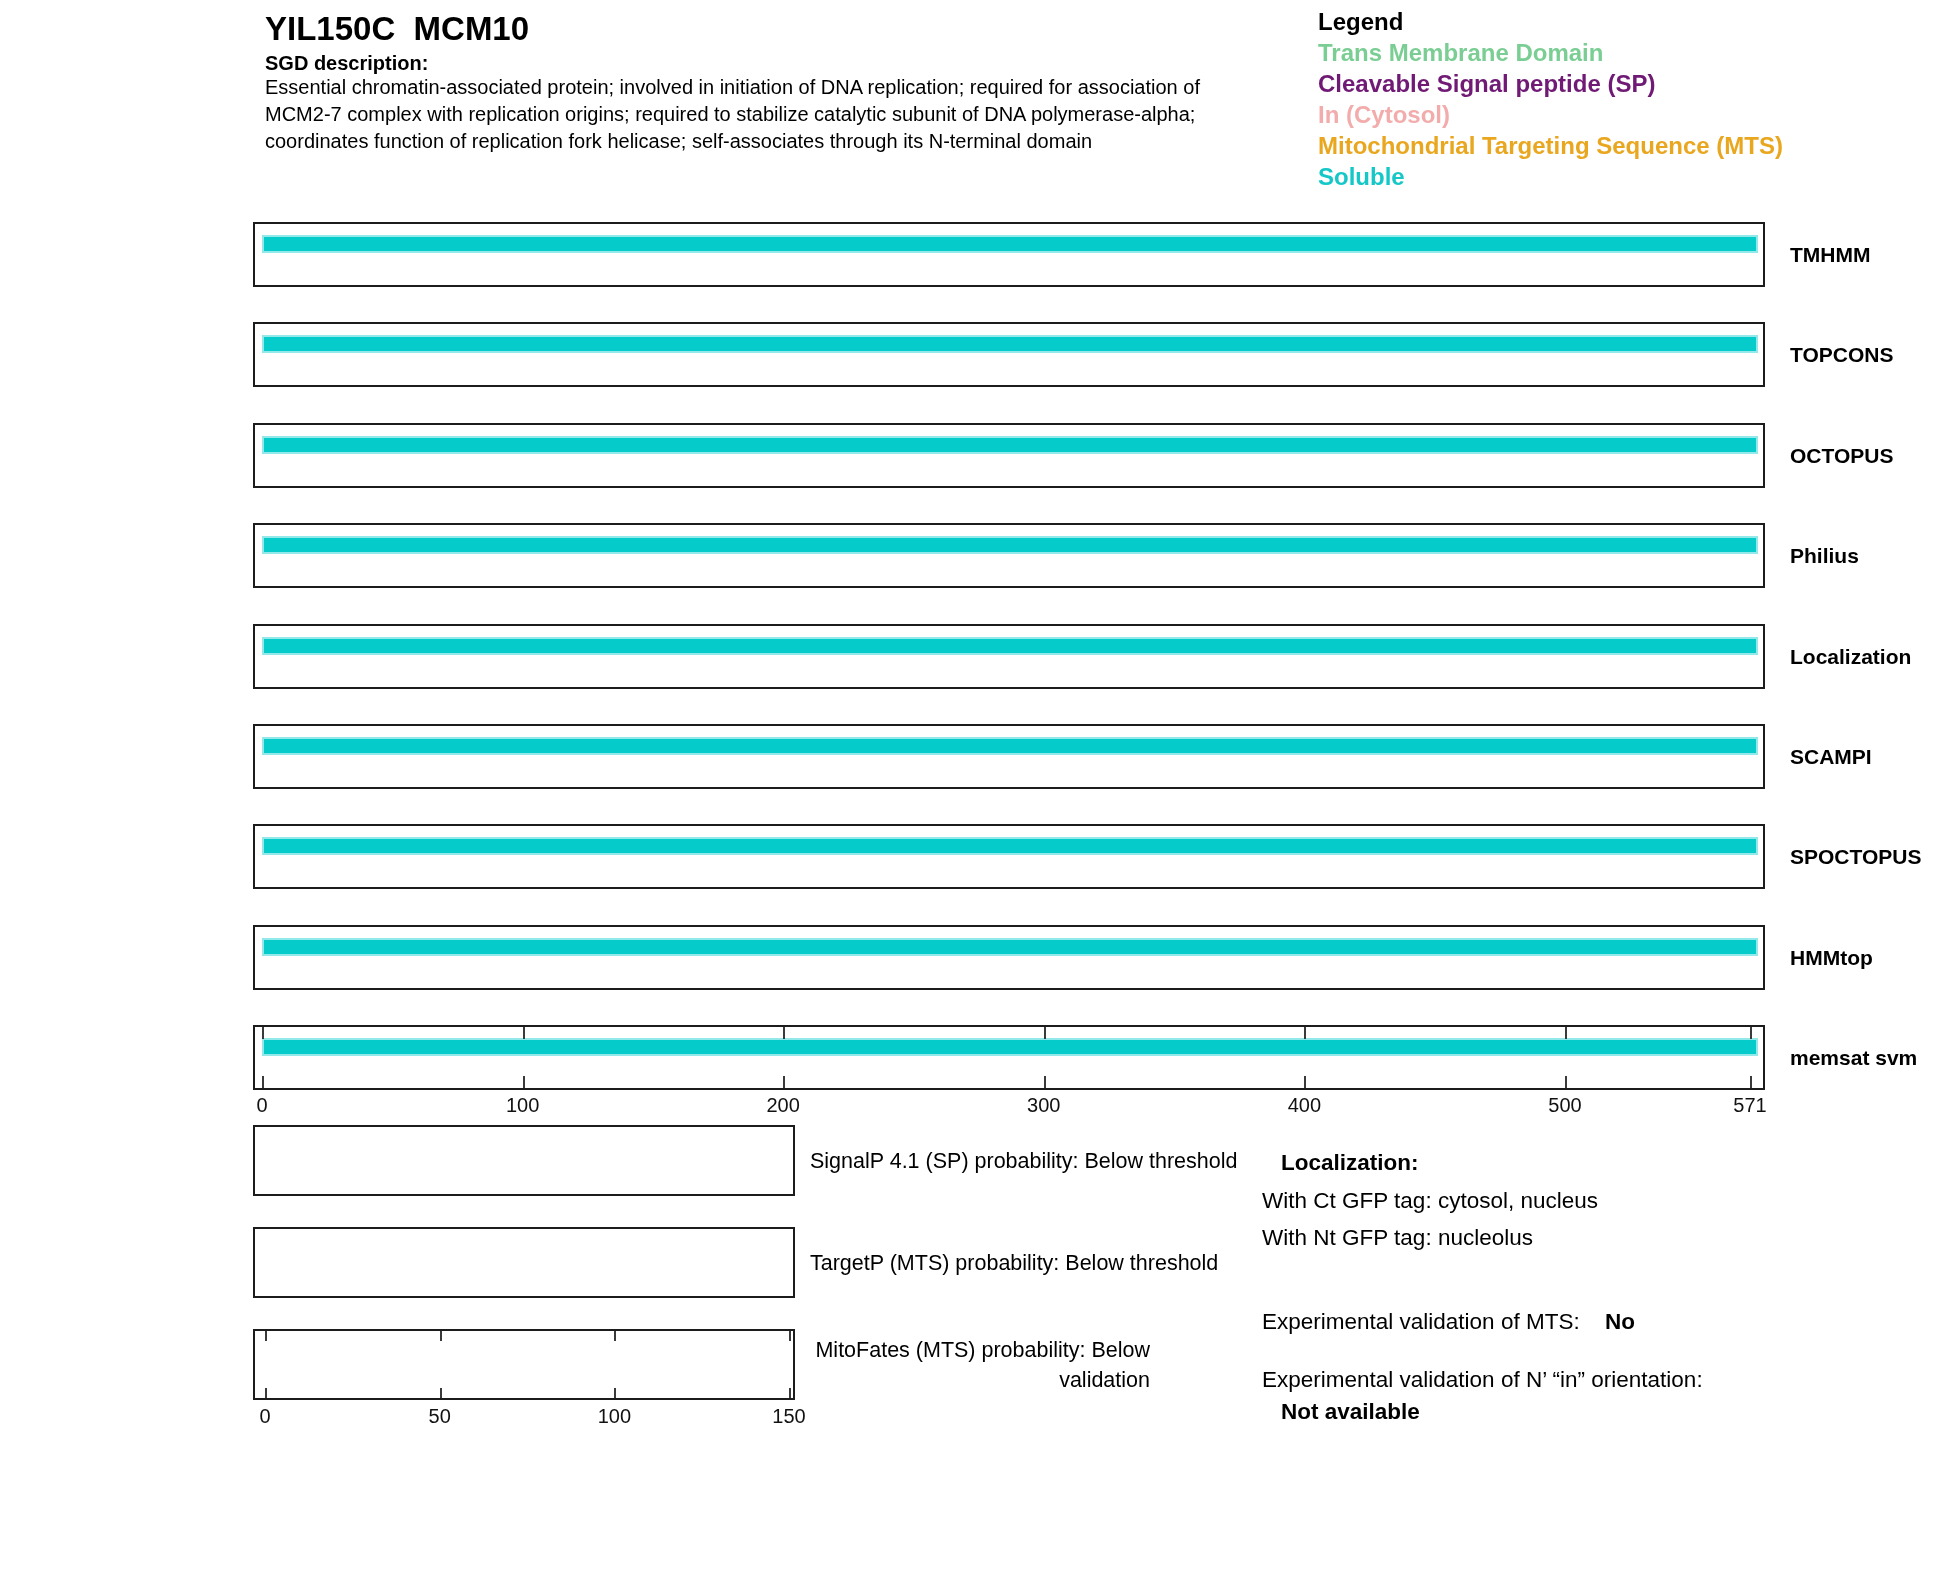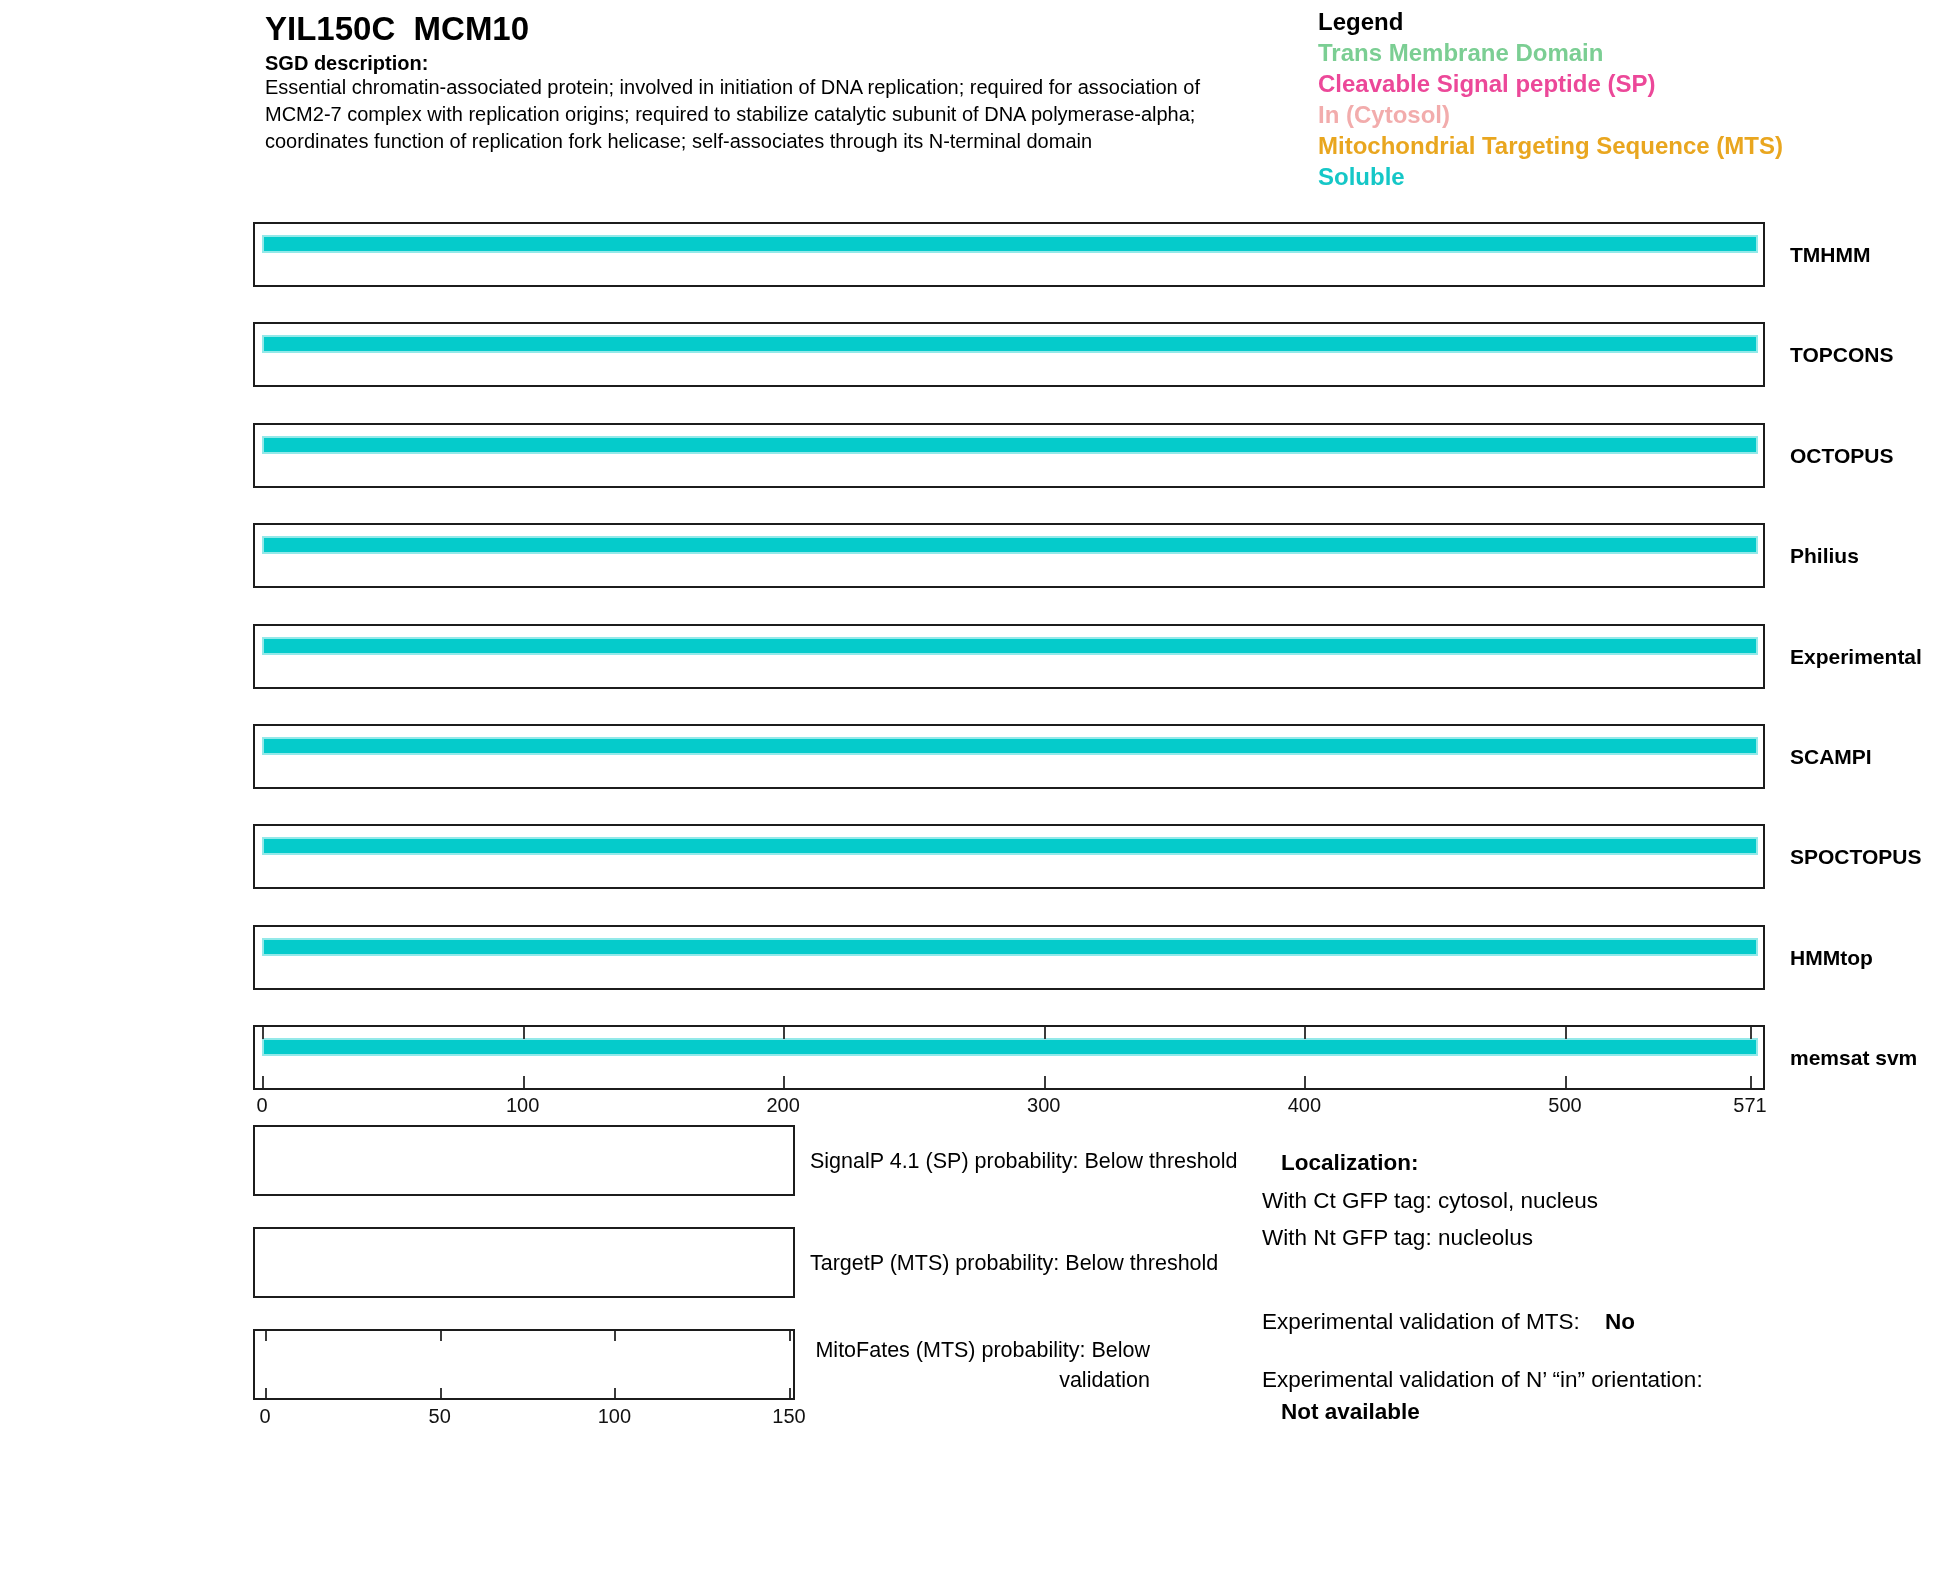--- a/index.html
+++ b/index.html
@@ -38,21 +38,21 @@
 <div id="page">
 
   <div id="title">YIL150C  MCM10</div>
   <div id="sgd-label">SGD description:</div>
   <div id="description">Essential chromatin-associated protein; involved in initiation of DNA replication; required for association of MCM2-7 complex with replication origins; required to stabilize catalytic subunit of DNA polymerase-alpha; coordinates function of replication fork helicase; self-associates through its N-terminal domain</div>
 
   <div id="legend">
     <div class="legend-title">Legend</div>
 
       <div class="legend-item" style="color: rgb(123, 206, 147);">Trans Membrane Domain</div>
-      <div class="legend-item" style="color: #ec4899;">Cleavable Signal peptide (SP)</div>
+      <div class="legend-item" style="color: #701a75;">Cleavable Signal peptide (SP)</div>
       <div class="legend-item" style="color: rgb(242, 172, 172);">In (Cytosol)</div>
       <div class="legend-item" style="color: rgb(233, 166, 31);">Mitochondrial Targeting Sequence (MTS)</div>
       <div class="legend-item" style="color: rgb(21, 199, 199);">Soluble</div>
     </div>
 
   <div id="tracks">
       <div class="track-box" style="left: 253px; top: 222px; width: 1512px; height: 65px;">
         <div class="region-bar" style="left: 7px; top: 11px; width: 1496px; height: 18px; background: rgb(5, 203, 203); border-color: rgb(147, 233, 233);"></div>
       </div>
       <div class="track-label" style="left: 1790px; top: 222px; height: 65px;">TMHMM</div>
@@ -64,21 +64,21 @@
         <div class="region-bar" style="left: 7px; top: 11px; width: 1496px; height: 18px; background: rgb(5, 203, 203); border-color: rgb(147, 233, 233);"></div>
       </div>
       <div class="track-label" style="left: 1790px; top: 423px; height: 65px;">OCTOPUS</div>
       <div class="track-box" style="left: 253px; top: 523px; width: 1512px; height: 65px;">
         <div class="region-bar" style="left: 7px; top: 11px; width: 1496px; height: 18px; background: rgb(5, 203, 203); border-color: rgb(147, 233, 233);"></div>
       </div>
       <div class="track-label" style="left: 1790px; top: 523px; height: 65px;">Philius</div>
       <div class="track-box" style="left: 253px; top: 624px; width: 1512px; height: 65px;">
         <div class="region-bar" style="left: 7px; top: 11px; width: 1496px; height: 18px; background: rgb(5, 203, 203); border-color: rgb(147, 233, 233);"></div>
       </div>
-      <div class="track-label" style="left: 1790px; top: 624px; height: 65px;">Experimental</div>
+      <div class="track-label" style="left: 1790px; top: 624px; height: 65px;">Localization</div>
       <div class="track-box" style="left: 253px; top: 724px; width: 1512px; height: 65px;">
         <div class="region-bar" style="left: 7px; top: 11px; width: 1496px; height: 18px; background: rgb(5, 203, 203); border-color: rgb(147, 233, 233);"></div>
       </div>
       <div class="track-label" style="left: 1790px; top: 724px; height: 65px;">SCAMPI</div>
       <div class="track-box" style="left: 253px; top: 824px; width: 1512px; height: 65px;">
         <div class="region-bar" style="left: 7px; top: 11px; width: 1496px; height: 18px; background: rgb(5, 203, 203); border-color: rgb(147, 233, 233);"></div>
       </div>
       <div class="track-label" style="left: 1790px; top: 824px; height: 65px;">SPOCTOPUS</div>
       <div class="track-box" style="left: 253px; top: 925px; width: 1512px; height: 65px;">
         <div class="region-bar" style="left: 7px; top: 11px; width: 1496px; height: 18px; background: rgb(5, 203, 203); border-color: rgb(147, 233, 233);"></div>

